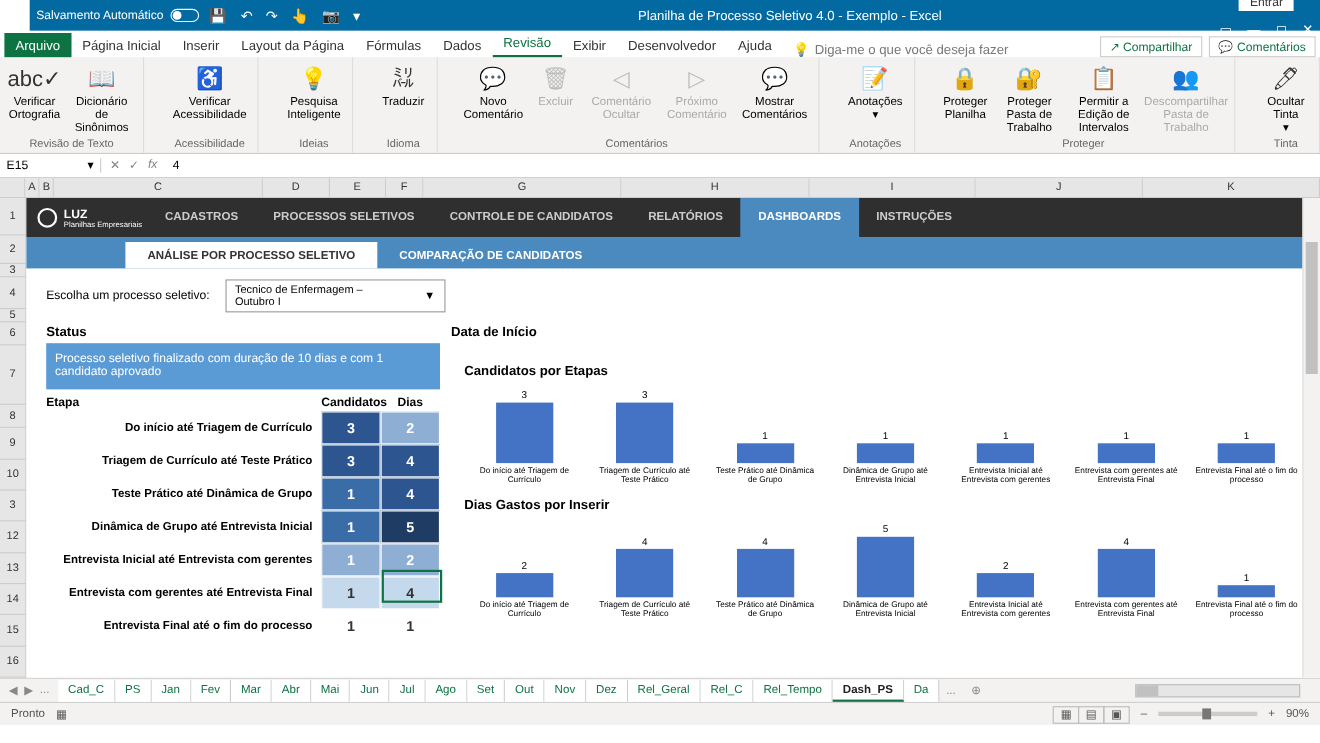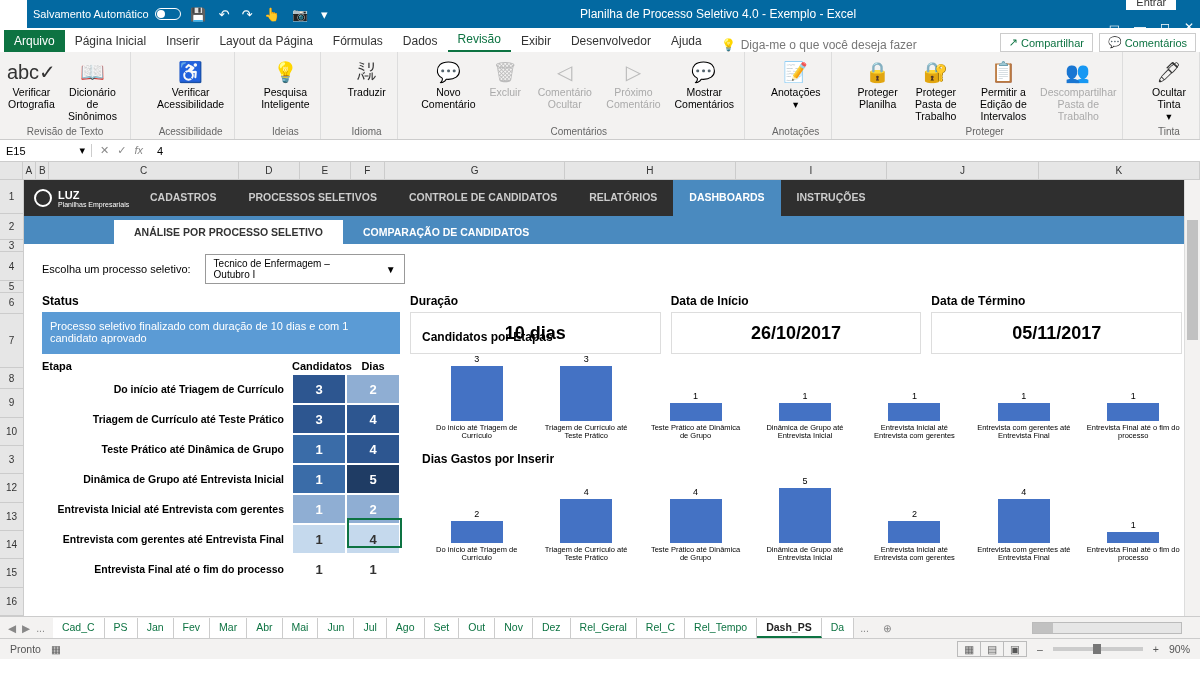--- a/index.html
+++ b/index.html
@@ -373,30 +373,21 @@
         <span>▼</span>
       </div>
     </div>
 
     <div class="kpi-row">
       <div class="status-block">
         <h3>Status</h3>
         <div class="status-msg">Processo seletivo finalizado com duração de 10 dias e com 1 candidato aprovado</div>
       </div>
       <div class="kpi">
-        <h3>Duração</h3>
-        <div class="kpi-box">10 dias</div>
-      </div>
-      <div class="kpi">
         <h3>Data de Início</h3>
-        <div class="kpi-box">26/10/2017</div>
-      </div>
-      <div class="kpi">
-        <h3>Data de Término</h3>
-        <div class="kpi-box">05/11/2017</div>
       </div>
     </div>
 
     <div class="etapa-header">
       <div class="col1">Etapa</div>
       <div class="col2">Candidatos</div>
       <div class="col3">Dias</div>
     </div>
     <div class="etapa-rows" id="etapa-rows">
         <div class="etapa-row">

